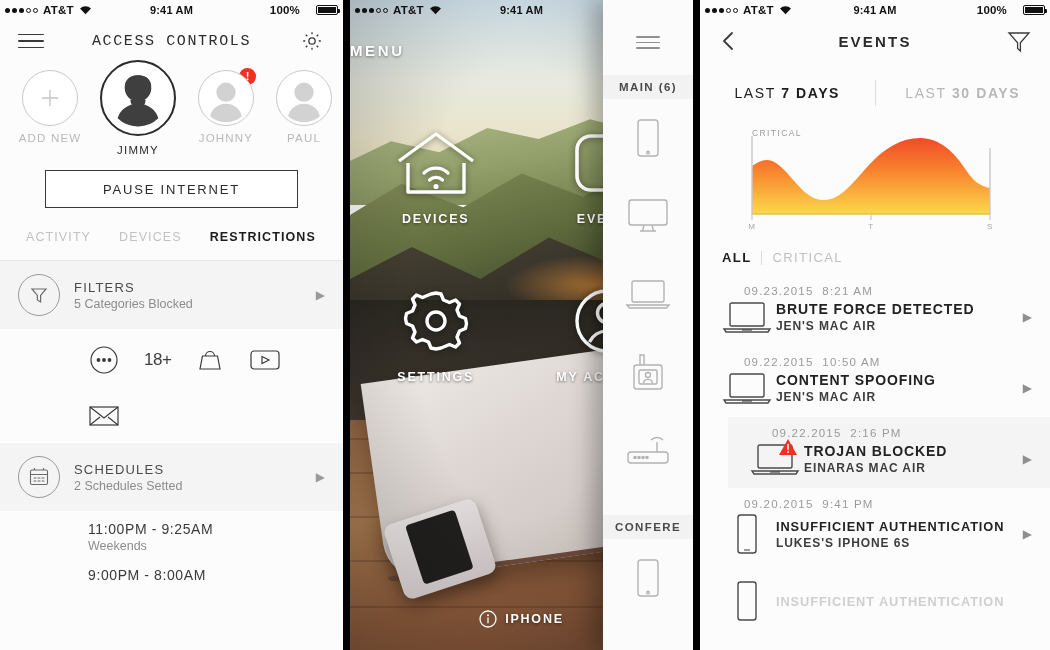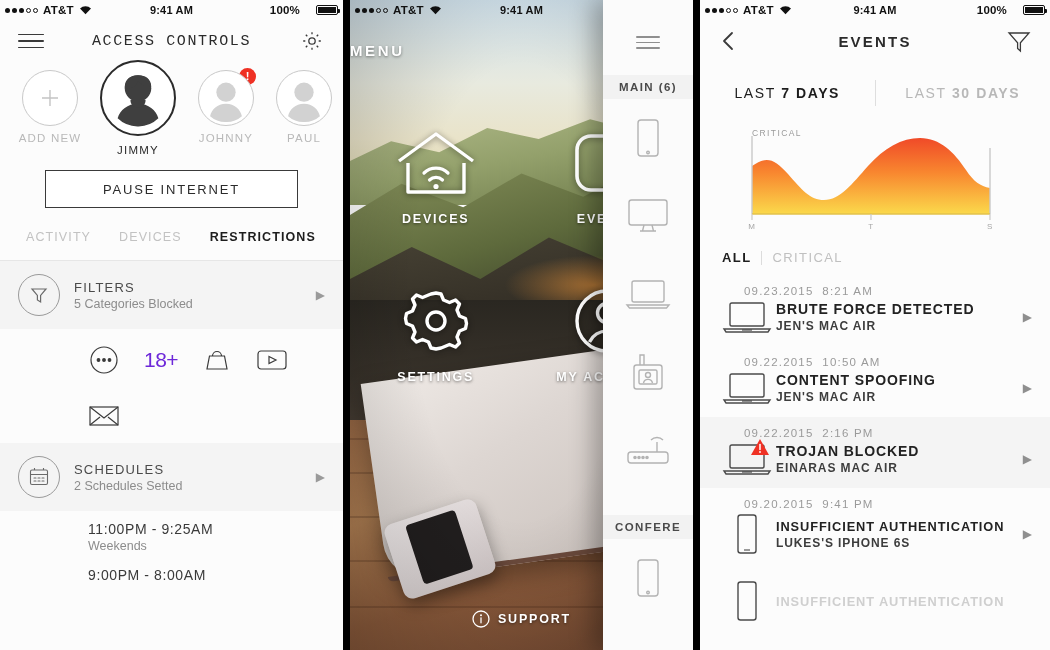--- a/index.html
+++ b/index.html
@@ -62,21 +62,21 @@
   .row{ display:flex; align-items:center; padding:13px 18px; background:#f4f4f4; }
   .row .circ{ width:42px;height:42px;border-radius:50%;border:1.4px solid #9a9a9a;
     display:flex;align-items:center;justify-content:center; flex:0 0 auto; }
   .row .txt{ margin-left:14px; }
   .row .t1{ font-size:13px; letter-spacing:1.2px; color:#4a4a4a; font-weight:500; }
   .row .t2{ font-size:12.5px; color:#8c8c8c; margin-top:2px; }
   .row .arrow{ margin-left:auto; color:#9a9a9a; font-size:12px; }
 
   .filtericons{ display:flex; flex-wrap:wrap; padding:14px 0 10px 88px; gap:22px 24px; align-items:center; }
   .fi{ height:34px; display:flex; align-items:center; cursor:pointer; }
-  .fi .age{ font-size:21px; color:#6d28d9; letter-spacing:-.5px; }
+  .fi .age{ font-size:17px; color:#404040; letter-spacing:-.5px; }
 
   .sched-list{ padding:10px 0 0 88px; }
   .sched{ margin-bottom:14px; }
   .sched .st{ font-size:14px; color:#3a3a3a; letter-spacing:.6px; }
   .sched .sd{ font-size:12.5px; color:#8c8c8c; margin-top:2px; }
 
   
   .menu-bg{ position:absolute; inset:0; }
   .sky{ position:absolute; left:0; right:0; top:0; height:185px;
     background:linear-gradient(180deg,#cfe0ea 0%,#e8eadf 45%,#e9e3c9 75%,#dcd5ad 100%); }
@@ -145,21 +145,21 @@
   .crit-label{ position:absolute; left:8px; top:2px; font-size:8.5px; letter-spacing:1.4px; color:#9a9a9a; }
   .xlabels{ position:relative; height:16px; }
   .xlabels span{ position:absolute; font-size:8px; color:#a5a5a5; letter-spacing:.6px; transform:translateX(-50%); }
 
   .filters2{ display:flex; align-items:center; gap:10px; padding:12px 22px 10px 22px; }
   .f2{ font-size:13px; letter-spacing:1.4px; color:#c0c0c0; cursor:pointer; }
   .f2.active{ color:#1d1d1d; font-weight:bold; }
   .f2sep{ width:1px;height:14px;background:#dcdcdc; }
 
   .ev{ padding:10px 18px 12px 18px; position:relative; }
-  .ev.alt{ background:#f4f4f4; }
+  .ev.alt{ background:#f4f4f4;margin-left:28px; }
   .ev .when{ font-size:11.5px; color:#9a9a9a; letter-spacing:1.2px; margin-left:26px; }
   .ev .body{ display:flex; align-items:center; margin-top:3px; }
   .ev .devico{ width:58px; flex:0 0 auto; display:flex; align-items:center; justify-content:center; position:relative; }
   .ev .meta{ flex:1; min-width:0; }
   .ev .title{ font-size:14px; letter-spacing:.9px; color:#222; font-weight:bold; white-space:nowrap; }
   .ev .sub{ font-size:12px; letter-spacing:.9px; color:#3d3d3d; font-weight:bold; margin-top:2px; }
   .ev .chev{ margin-left:6px; color:#8f8f8f; font-size:12px; }
   .warn{ position:absolute; right:6px; top:-4px; }
   svg{ display:block; }
 </style>
@@ -437,21 +437,21 @@
       </div>
 
       <div class="support">
         <span>
           <svg width="18" height="18" viewBox="0 0 18 18" fill="none" stroke="#fff" stroke-width="1.3">
             <circle cx="9" cy="9" r="8"></circle>
               <path d="M9 7.8v5" stroke-linecap="round"></path>
               <circle cx="9" cy="5.2" r="1" fill="#fff" stroke="none"></circle>
           </svg>
         </span>
-        <span>SUPPORT</span>
+        <span>IPHONE</span>
       </div>
     </div>
 
     <div class="drawer">
       <div class="dham">
           <span></span>
           <span></span>
           <span></span>
         </div>
       <div class="ghead">MAIN (6)</div>

